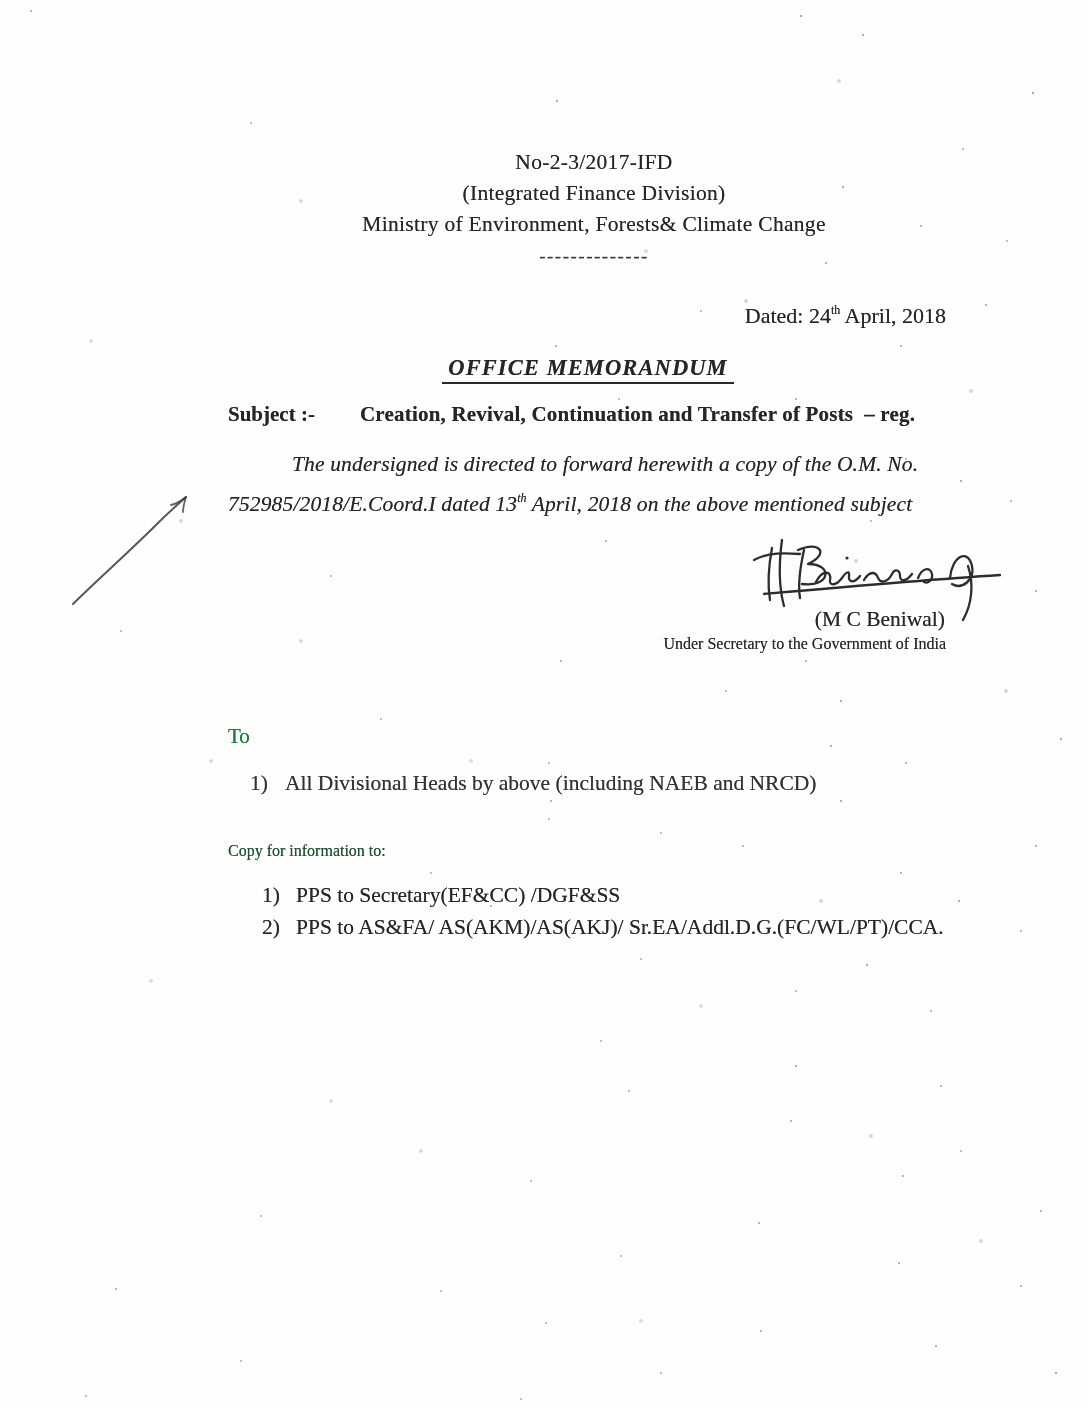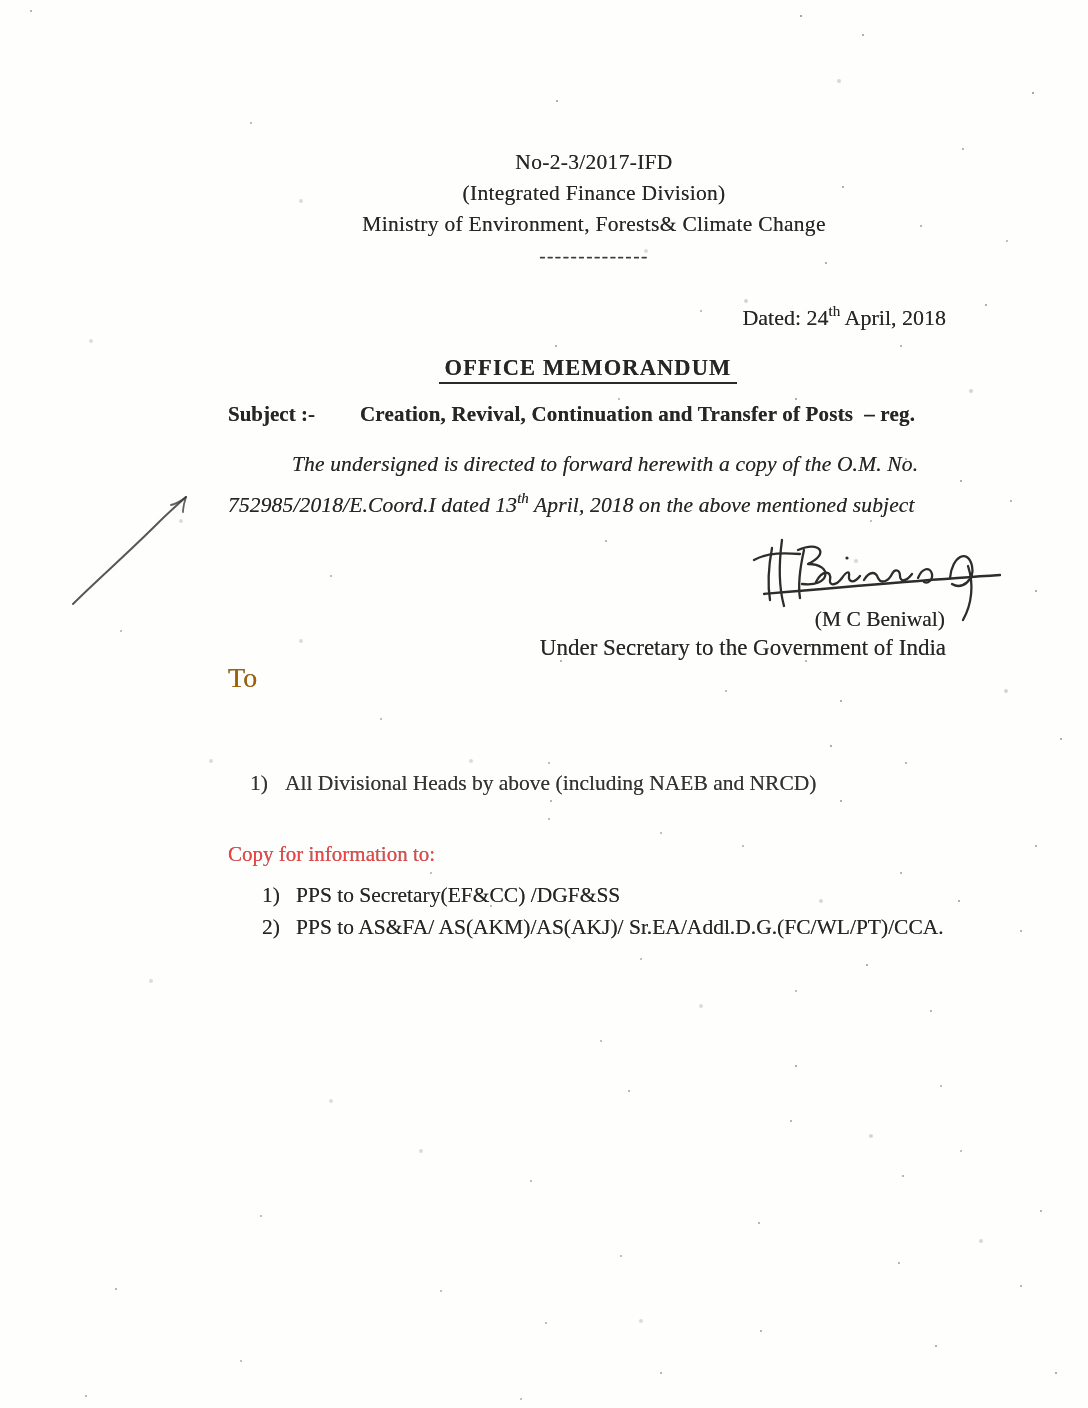--- a/index.html
+++ b/index.html
@@ -15,43 +15,43 @@
   .abs{position:absolute;}
   
   .letterhead{
     left:94px;top:147px;width:1000px;
     text-align:center;font-size:21.5px;line-height:31px;
     letter-spacing:.3px;
   }
   .sep-dashes{letter-spacing:1.5px;font-size:19px;color:#3a3a3a;}
   
   .date-line{right:142px;top:303px;font-size:22px;}
-  sup.ord{font-size:15px;vertical-align:9px;letter-spacing:0;}
+  sup.ord{font-size:12px;vertical-align:9px;letter-spacing:0;}
   
-  .memo-title-wrap{left:88px;top:355px;width:1000px;text-align:center;}
+  .memo-title-wrap{left:88px;top:355px;width:1000px;text-align:center;font-style:italic;}
   .memo-title{
     display:inline-block;font-size:22.5px;font-weight:bold;letter-spacing:1.1px;
     border-bottom:2.2px solid #2a2a2a;padding:0 6px 1px 6px;
   }
   
   .subject-row{left:228px;top:402px;width:740px;display:flex;font-weight:bold;font-size:21px;}
   .subject-label{flex:0 0 132px;}
   .subject-text{white-space:pre-wrap;letter-spacing:.2px;}
   
   .body-par{left:228px;top:448px;width:730px;font-size:21.5px;line-height:33.5px;letter-spacing:.15px;font-style:italic;}
   .body-line-1{padding-left:64px;}
   
   .sig-svg{left:742px;top:526px;}
   .sig-name{right:143px;top:607px;font-size:21.5px;}
-  .sig-title{right:142px;top:635px;font-size:23px;}
+  .sig-title{right:142px;top:635px;font-size:16px;}
   
-  .to-label{left:228px;top:662px;font-size:28px;color:#a16207;}
+  .to-label{left:228px;top:724px;font-size:21px;color:#15803d;}
   .to-item{left:250px;top:771px;font-size:21.5px;display:flex;color:#333;}
   .to-item .num{flex:0 0 35px;}
-  .copy-label{left:228px;top:842px;font-size:21px;color:#ef4444;}
+  .copy-label{left:228px;top:842px;font-size:16px;color:#14532d;}
   .cc-item{font-size:21.5px;display:flex;}
   .cc-item .num{flex:0 0 34px;}
   .cc-1{left:262px;top:883px;}
   .cc-2{left:262px;top:915px;}
   
   .pen-svg{left:55px;top:478px;}
   
   .noise-dark{
     left:0;top:0;width:2px;height:2px;border-radius:50%;
     box-shadow:

